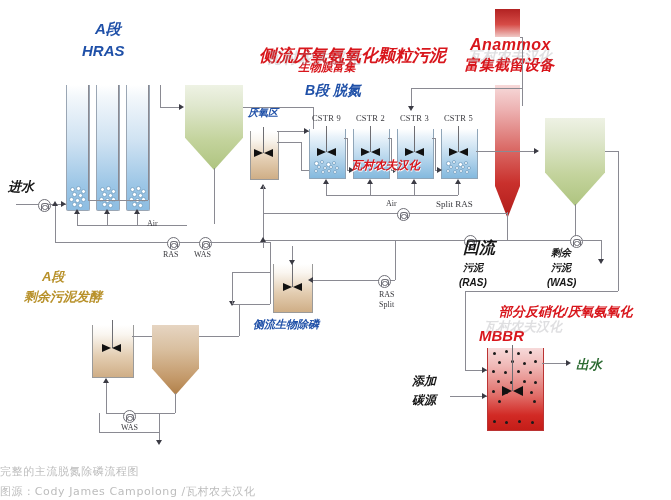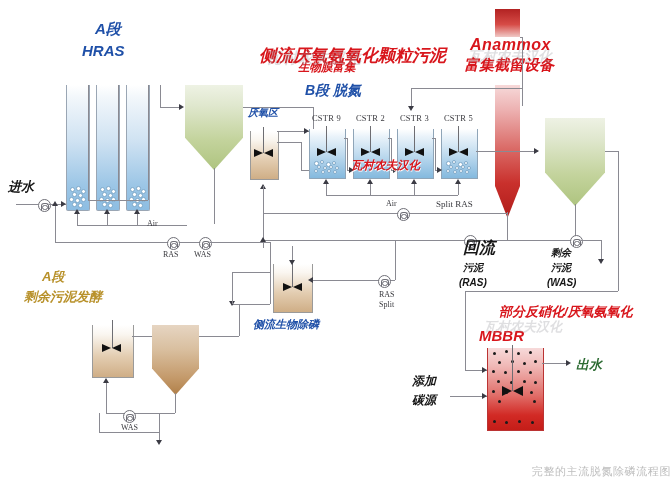--- a/index.html
+++ b/index.html
@@ -76,21 +76,21 @@
   .pump:after{content:"";position:absolute;left:3.2px;top:4.6px;width:3.6px;height:3.6px;
      border-radius:50%;border:1px solid #6f6f77;}
 
   
   .wm{position:absolute;color:rgba(150,150,155,.30);font-weight:bold;font-style:italic;
      white-space:nowrap;pointer-events:none;}
   .wm-red{position:absolute;color:#d8161c;font-weight:bold;font-style:italic;font-size:11.5px;
      white-space:nowrap;text-shadow:0.6px 0.6px 0 #fff;}
 
   
-  .caption{position:absolute;text-align:right;color:#bdbdbd;font-size:11px;
+  .caption{position:absolute;text-align:left;color:#bdbdbd;font-size:11px;
      font-family:"DejaVu Sans","Liberation Sans",sans-serif;letter-spacing:.6px;}
 </style>
 </head>
 <body>
 
 <div id="page">
 
   <div class="lbl lbl-cn-blue" style="left:95px;top:20px;font-size:15px;">A段</div>
   <div class="lbl lbl-cn-blue" style="left:82px;top:42px;font-size:15px;">HRAS</div>
 
@@ -426,14 +426,15 @@
   <div class="lbl lbl-cn-black" style="left:412px;top:375px;font-size:12px;">添加</div>
   <div class="lbl lbl-cn-black" style="left:412px;top:394px;font-size:12px;">碳源</div>
   <div class="pipe-h" style="left:450px;top:396px;width:37px;"></div>
   <div class="arrow-r" style="left:482px;top:393px;"></div>
 
   <div class="pipe-h" style="left:542px;top:363px;width:27px;"></div>
   <div class="arrow-r" style="left:566px;top:360px;"></div>
   <div class="lbl lbl-cn-green" style="left:576px;top:358px;">出水</div>
 
   <div class="caption" style="left:0;top:464px;width:671px;">完整的主流脱氮除磷流程图</div>
+  <div class="caption" style="left:0;top:484px;width:671px;">图源：Cody James Campolong /瓦村农夫汉化</div>
 
 </div>
 
 </body></html>

